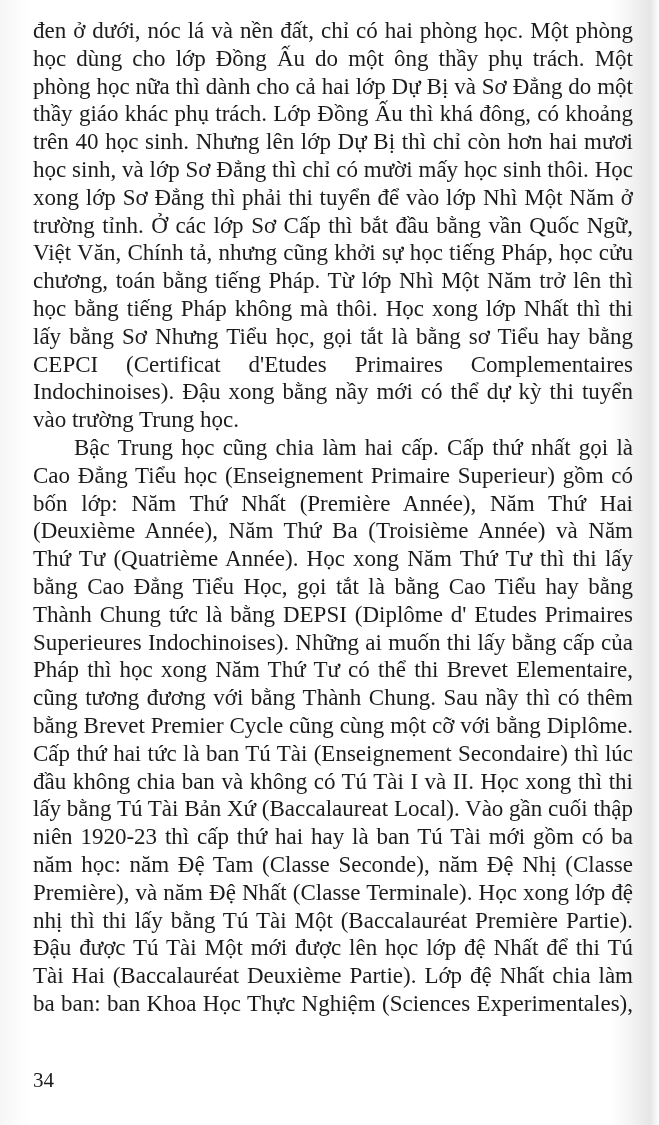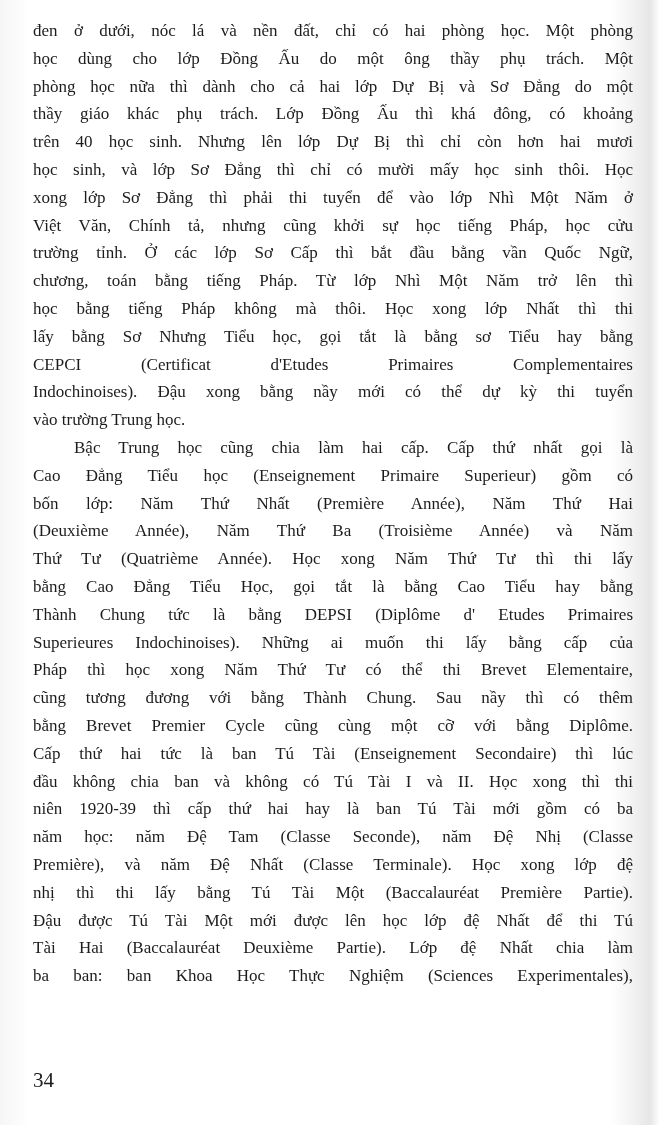--- a/index.html
+++ b/index.html
@@ -20,21 +20,21 @@
       width: 659px;
       height: 1125px;
       background: linear-gradient(to right, #f6f6f6 0px, #ffffff 30px, #ffffff 610px, #f4f4f4 630px, #e6e6e6 650px, #fdfdfd 659px);
     }
     .text-block {
       position: absolute;
       left: 33px;
       top: 17px;
       width: 600px;
       font-family: "Liberation Serif", "DejaVu Serif", serif;
-      font-size: 17px;
+      font-size: 23px;
       color: #1c1c1c;
     }
     .line {
       height: 27.8px;
       line-height: 27.8px;
       white-space: nowrap;
       text-align: justify;
       text-align-last: justify;
       overflow: visible;
     }
@@ -59,22 +59,22 @@
 <div class="page">
   <div class="text-block">
     <div>
       <div class="line">đen ở dưới, nóc lá và nền đất, chỉ có hai phòng học. Một phòng</div>
       <div class="line">học dùng cho lớp Đồng Ấu do một ông thầy phụ trách. Một</div>
       <div class="line">phòng học nữa thì dành cho cả hai lớp Dự Bị và Sơ Đẳng do một</div>
       <div class="line">thầy giáo khác phụ trách. Lớp Đồng Ấu thì khá đông, có khoảng</div>
       <div class="line">trên 40 học sinh. Nhưng lên lớp Dự Bị thì chỉ còn hơn hai mươi</div>
       <div class="line">học sinh, và lớp Sơ Đẳng thì chỉ có mười mấy học sinh thôi. Học</div>
       <div class="line">xong lớp Sơ Đẳng thì phải thi tuyển để vào lớp Nhì Một Năm ở</div>
+      <div class="line">trường tỉnh. Ở các lớp Sơ Cấp thì bắt đầu bằng vần Quốc Ngữ,</div>
       <div class="line">Việt Văn, Chính tả, nhưng cũng khởi sự học tiếng Pháp, học cửu</div>
-      <div class="line">trường tỉnh. Ở các lớp Sơ Cấp thì bắt đầu bằng vần Quốc Ngữ,</div>
       <div class="line">chương, toán bằng tiếng Pháp. Từ lớp Nhì Một Năm trở lên thì</div>
       <div class="line">học bằng tiếng Pháp không mà thôi. Học xong lớp Nhất thì thi</div>
       <div class="line">lấy bằng Sơ Nhưng Tiểu học, gọi tắt là bằng sơ Tiểu hay bằng</div>
       <div class="line">CEPCI (Certificat d'Etudes Primaires Complementaires</div>
       <div class="line">Indochinoises). Đậu xong bằng nầy mới có thể dự kỳ thi tuyển</div>
       <div class="line last">vào trường Trung học.</div>
     </div>
     <div>
       <div class="line indent">Bậc Trung học cũng chia làm hai cấp. Cấp thứ nhất gọi là</div>
       <div class="line">Cao Đẳng Tiểu học (Enseignement Primaire Superieur) gồm có</div>
@@ -82,21 +82,22 @@
       <div class="line">(Deuxième Année), Năm Thứ Ba (Troisième Année) và Năm</div>
       <div class="line">Thứ Tư (Quatrième Année). Học xong Năm Thứ Tư thì thi lấy</div>
       <div class="line">bằng Cao Đẳng Tiểu Học, gọi tắt là bằng Cao Tiểu hay bằng</div>
       <div class="line">Thành Chung tức là bằng DEPSI (Diplôme d' Etudes Primaires</div>
       <div class="line">Superieures Indochinoises). Những ai muốn thi lấy bằng cấp của</div>
       <div class="line">Pháp thì học xong Năm Thứ Tư có thể thi Brevet Elementaire,</div>
       <div class="line">cũng tương đương với bằng Thành Chung. Sau nầy thì có thêm</div>
       <div class="line">bằng Brevet Premier Cycle cũng cùng một cỡ với bằng Diplôme.</div>
       <div class="line">Cấp thứ hai tức là ban Tú Tài (Enseignement Secondaire) thì lúc</div>
       <div class="line">đầu không chia ban và không có Tú Tài I và II. Học xong thì thi</div>
-      <div class="line">niên 1920-39 thì cấp thứ hai hay là ban Tú Tài mới gồm có ba</div>
+      <div class="line">lấy bằng Tú Tài Bản Xứ (Baccalaureat Local). Vào gần cuối thập</div>
+      <div class="line">niên 1920-23 thì cấp thứ hai hay là ban Tú Tài mới gồm có ba</div>
       <div class="line">năm học: năm Đệ Tam (Classe Seconde), năm Đệ Nhị (Classe</div>
       <div class="line">Première), và năm Đệ Nhất (Classe Terminale). Học xong lớp đệ</div>
       <div class="line">nhị thì thi lấy bằng Tú Tài Một (Baccalauréat Première Partie).</div>
       <div class="line">Đậu được Tú Tài Một mới được lên học lớp đệ Nhất để thi Tú</div>
       <div class="line">Tài Hai (Baccalauréat Deuxième Partie). Lớp đệ Nhất chia làm</div>
       <div class="line">ba ban: ban Khoa Học Thực Nghiệm (Sciences Experimentales),</div>
     </div>
   </div>
   <div class="page-number">34</div>
 </div>

